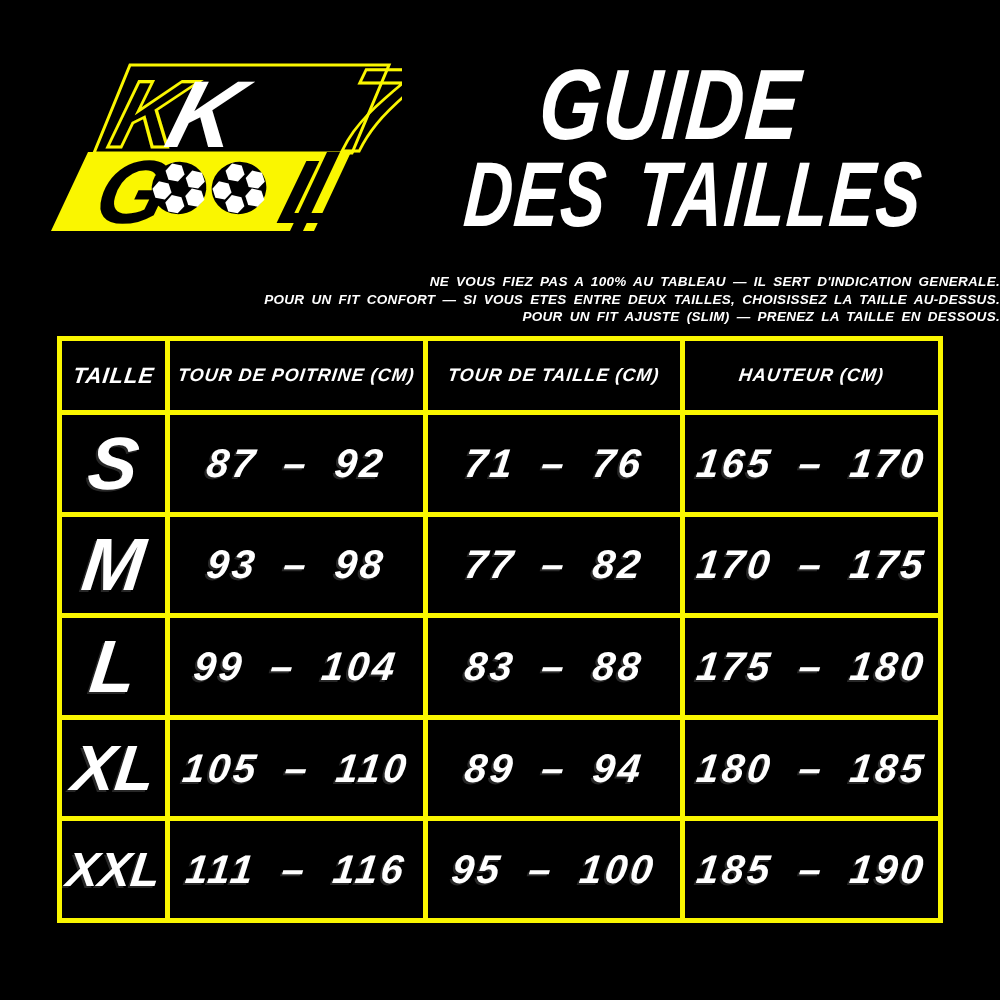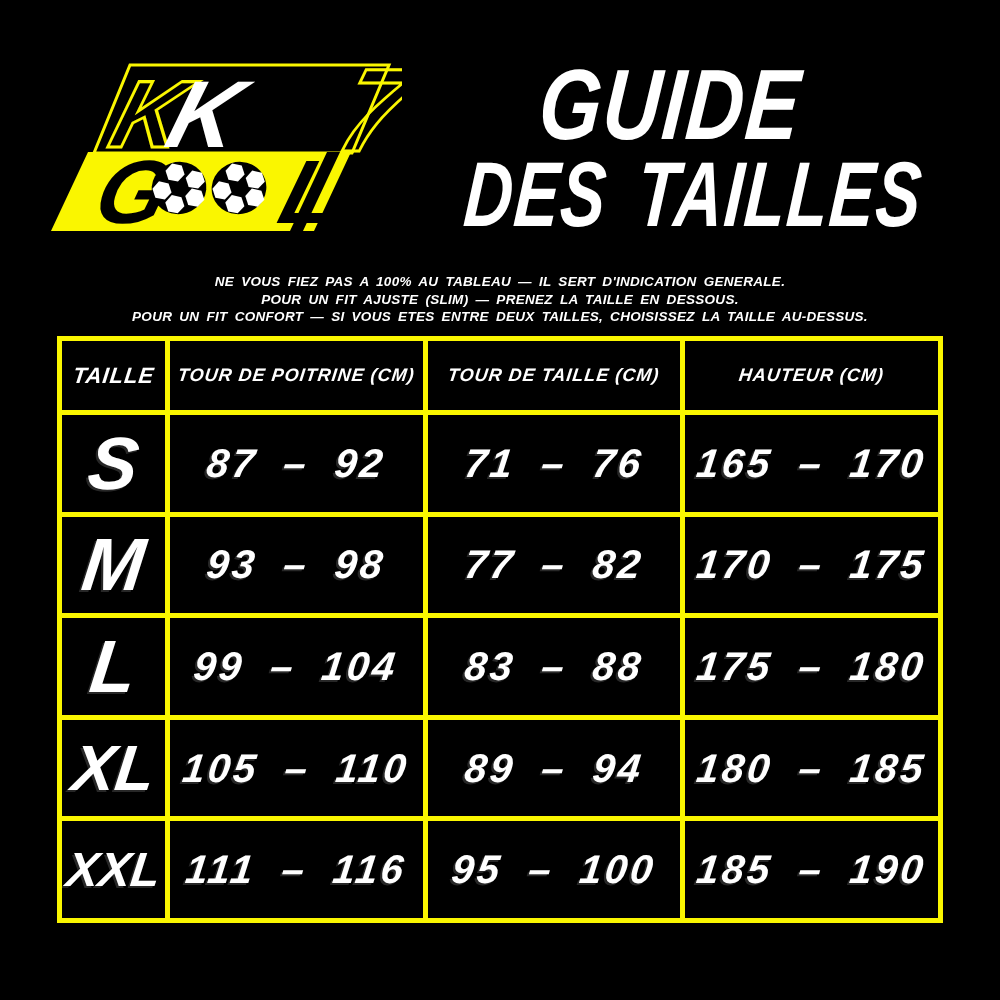--- a/index.html
+++ b/index.html
@@ -12,21 +12,21 @@
   
   .title{position:absolute;left:380px;top:0;width:580px;color:#fff;
          font-weight:bold;font-style:italic;text-align:center;}
   .t-line{position:absolute;left:0;width:100%;line-height:1;white-space:nowrap;}
   .t1{top:54px;font-size:100px;}
   .t2{top:148px;font-size:92px;}
   .squeeze1{display:inline-block;transform:scaleX(.80) skewX(-6deg);letter-spacing:2px;}
   .squeeze2{display:inline-block;transform:scaleX(.73) skewX(-6deg);letter-spacing:2px;word-spacing:14px;}
 
   
-  .disclaimer{position:absolute;left:0;top:273px;width:1000px;text-align:center;color:#fff;
+  .disclaimer{position:absolute;left:0;top:273px;width:1000px;text-align:right;color:#fff;
               font-size:13.5px;line-height:17.5px;font-weight:bold;font-style:italic;
               letter-spacing:.3px;word-spacing:3px;}
 
   
   .size-table{position:absolute;left:57px;top:336px;width:886px;height:587px;
               background:#FAF600;display:grid;
               grid-template-columns:103px 1fr 1fr 1fr;
               grid-template-rows:69px repeat(5,1fr);
               gap:5px;padding:5px;box-sizing:border-box;}
   .cell{background:#000;display:flex;align-items:center;justify-content:center;
@@ -97,22 +97,22 @@
     <div class="t-line t1">
       <span class="squeeze1">GUIDE</span>
     </div>
     <div class="t-line t2">
       <span class="squeeze2">DES TAILLES</span>
     </div>
   </div>
 
   <div class="disclaimer">
     <div>NE VOUS FIEZ PAS A 100% AU TABLEAU — IL SERT D'INDICATION GENERALE.</div>
+    <div>POUR UN FIT CONFORT — SI VOUS ETES ENTRE DEUX TAILLES, CHOISISSEZ LA TAILLE AU-DESSUS.</div>
     <div>POUR UN FIT AJUSTE (SLIM) — PRENEZ LA TAILLE EN DESSOUS.</div>
-    <div>POUR UN FIT CONFORT — SI VOUS ETES ENTRE DEUX TAILLES, CHOISISSEZ LA TAILLE AU-DESSUS.</div>
   </div>
 
   <div class="size-table">
 
     <div class="cell">
       <span class="txt head-taille">TAILLE</span>
     </div>
     <div class="cell">
       <span class="txt head-txt">TOUR DE POITRINE (CM)</span>
     </div>

